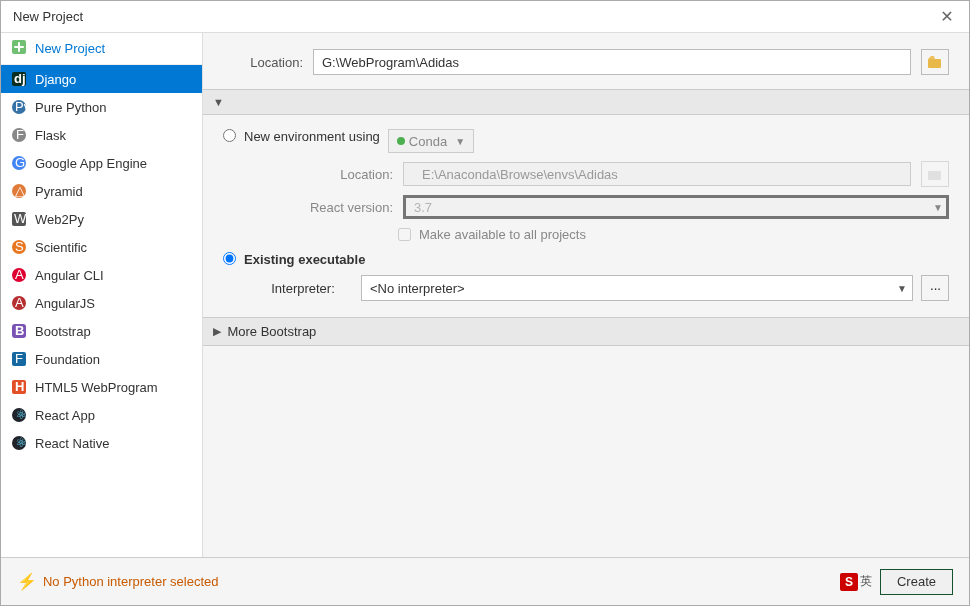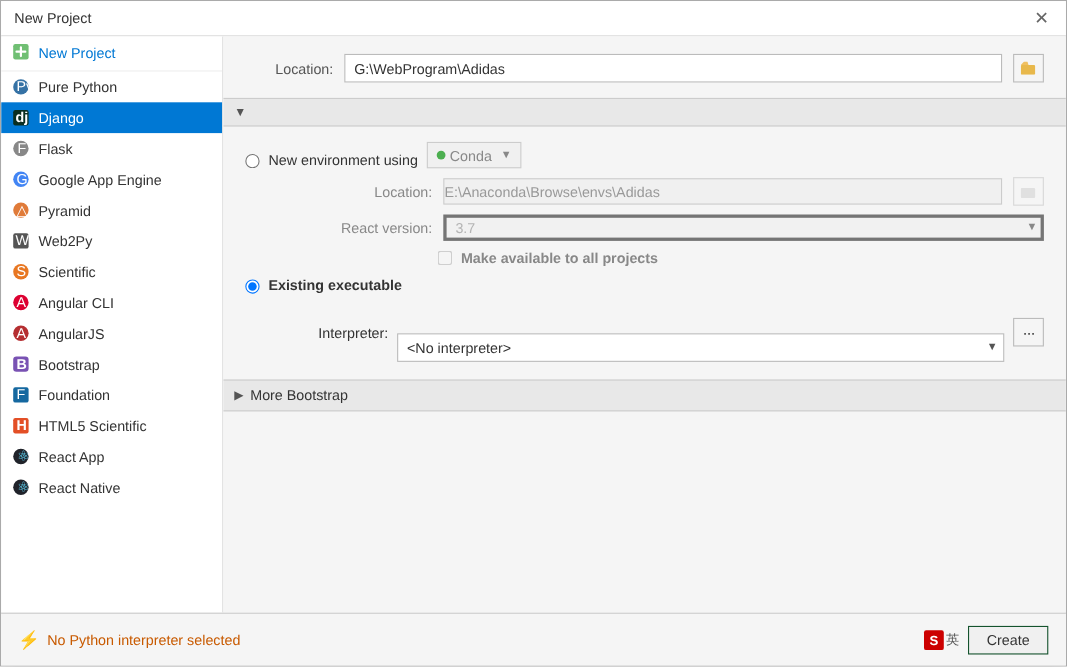--- a/index.html
+++ b/index.html
@@ -54,50 +54,50 @@
       width: 28px; height: 26px; border: 1px solid #bbb; background: #f5f5f5;
       cursor: pointer; display: flex; align-items: center; justify-content: center;
     }
     .section-header {
       display: flex; align-items: center; gap: 6px; margin-bottom: 14px;
       color: #333; font-weight: 500; background: #e8e8e8; padding: 6px 10px;
       margin-left: -20px; margin-right: -20px; border-top: 1px solid #ccc; border-bottom: 1px solid #ccc;
     }
     .section-header .arrow { color: #555; font-size: 11px; }
     .radio-group { margin-bottom: 12px; }
-    .radio-row { display: flex; align-items: flex-end; gap: 8px; margin-bottom: 8px; }
+    .radio-row { display: flex; align-items: flex-start; gap: 8px; margin-bottom: 8px; }
     .radio-row input[type=radio] { cursor: pointer; }
     .radio-label { color: #333; }
     .sub-form { margin-left: 30px; }
     .sub-row {
       display: flex; align-items: center; margin-bottom: 8px; gap: 10px;
     }
     .sub-label { color: #888; width: 140px; text-align: right; flex-shrink: 0; }
     .sub-input {
       flex: 1; height: 24px; border: 1px solid #ccc; background: #f0f0f0;
-      padding: 0 0; font-size: 13px; color: #999;
+      padding: 0 18px; font-size: 13px; color: #999;
     }
     .select-input {
       flex: 1; height: 24px; border: 3px solid #404040; background: #f0f0f0;
       padding: 0 8px; font-size: 13px; color: #999; appearance: none;
       position: relative;
     }
     .select-wrapper { flex: 1; position: relative; display: flex; }
     .select-wrapper select { flex: 1; }
     .select-arrow {
       position: absolute; right: 6px; top: 50%; transform: translateY(-50%);
       pointer-events: none; color: #888; font-size: 10px;
     }
     .checkbox-row { display: flex; align-items: center; gap: 8px; margin-left: 145px; margin-bottom: 10px; }
     .checkbox-row input[type=checkbox] { cursor: pointer; }
-    .checkbox-label { color: #888; font-weight: bold; }
+    .checkbox-label { color: #888; }
     .existing-section { margin-top: 4px; }
     .interpreter-row { display: flex; align-items: center; gap: 8px; margin-left: 30px; margin-top: 8px; }
-    .interp-label { color: #333; width: 100px; text-align: right; flex-shrink: 0; }
-    .interp-select-wrapper { flex: 1; position: relative; display: flex; margin-top: 28px; }
+    .interp-label { color: #333; width: 100px; text-align: center; flex-shrink: 0; }
+    .interp-select-wrapper { flex: 1; position: relative; display: flex; }
     .interp-select {
       flex: 1; height: 26px; border: 1px solid #bbb; background: #fff;
       padding: 0 8px; font-size: 13px; color: #333; appearance: none;
     }
     .interp-arrow {
       position: absolute; right: 6px; top: 50%; transform: translateY(-50%);
       pointer-events: none; color: #555; font-size: 10px;
     }
     .dots-btn {
       width: 28px; height: 26px; border: 1px solid #bbb; background: #f5f5f5;
@@ -149,40 +149,40 @@
       <div class="new-project-item">
         <span class="icon">
           <svg width="16" height="16" viewBox="0 0 16 16" fill="none">
             <rect x="1" y="1" width="14" height="14" rx="2" fill="#4CAF50" opacity="0.8"></rect>
             <path d="M8 4v8M4 8h8" stroke="white" stroke-width="2" stroke-linecap="round"></path>
           </svg>
         </span>
         <span>New Project</span>
       </div>
 
+      <div class="sidebar-item active">
+        <span class="icon">
+          <svg width="16" height="16" viewBox="0 0 16 16">
+            <rect x="1" y="1" width="14" height="14" rx="2" fill="#092E20"></rect>
+            <text x="3" y="12" font-size="9" fill="white" font-family="Arial" font-weight="bold">dj</text>
+          </svg>
+        </span>
+        <span class="sidebar-item-label">Django</span>
+      </div>
+
       <div class="sidebar-item">
         <span class="icon">
           <svg width="16" height="16" viewBox="0 0 16 16">
             <circle cx="8" cy="8" r="7" fill="#3572A5"></circle>
             <text x="4" y="12" font-size="9" fill="white" font-family="Arial">Py</text>
           </svg>
         </span>
         <span class="sidebar-item-label">Pure Python</span>
       </div>
 
-      <div class="sidebar-item active">
-        <span class="icon">
-          <svg width="16" height="16" viewBox="0 0 16 16">
-            <rect x="1" y="1" width="14" height="14" rx="2" fill="#092E20"></rect>
-            <text x="3" y="12" font-size="9" fill="white" font-family="Arial" font-weight="bold">dj</text>
-          </svg>
-        </span>
-        <span class="sidebar-item-label">Django</span>
-      </div>
-
       <div class="sidebar-item">
         <span class="icon">
           <svg width="16" height="16" viewBox="0 0 16 16">
             <circle cx="8" cy="8" r="7" fill="#888"></circle>
             <text x="5" y="12" font-size="9" fill="white" font-family="Arial">F</text>
           </svg>
         </span>
         <span class="sidebar-item-label">Flask</span>
       </div>
 
@@ -266,21 +266,21 @@
         <span class="sidebar-item-label">Foundation</span>
       </div>
 
       <div class="sidebar-item">
         <span class="icon">
           <svg width="16" height="16" viewBox="0 0 16 16">
             <rect x="1" y="1" width="14" height="14" rx="2" fill="#e34f26"></rect>
             <text x="4" y="12" font-size="8" fill="white" font-family="Arial" font-weight="bold">H</text>
           </svg>
         </span>
-        <span class="sidebar-item-label">HTML5 Scientific</span>
+        <span class="sidebar-item-label">HTML5 WebProgram</span>
       </div>
 
       <div class="sidebar-item">
         <span class="icon">
           <svg width="16" height="16" viewBox="0 0 16 16">
             <circle cx="8" cy="8" r="7" fill="#20232a"></circle>
             <text x="4.5" y="12" font-size="10" fill="#61DAFB" font-family="Arial">⚛</text>
           </svg>
         </span>
         <span class="sidebar-item-label">React App</span>

